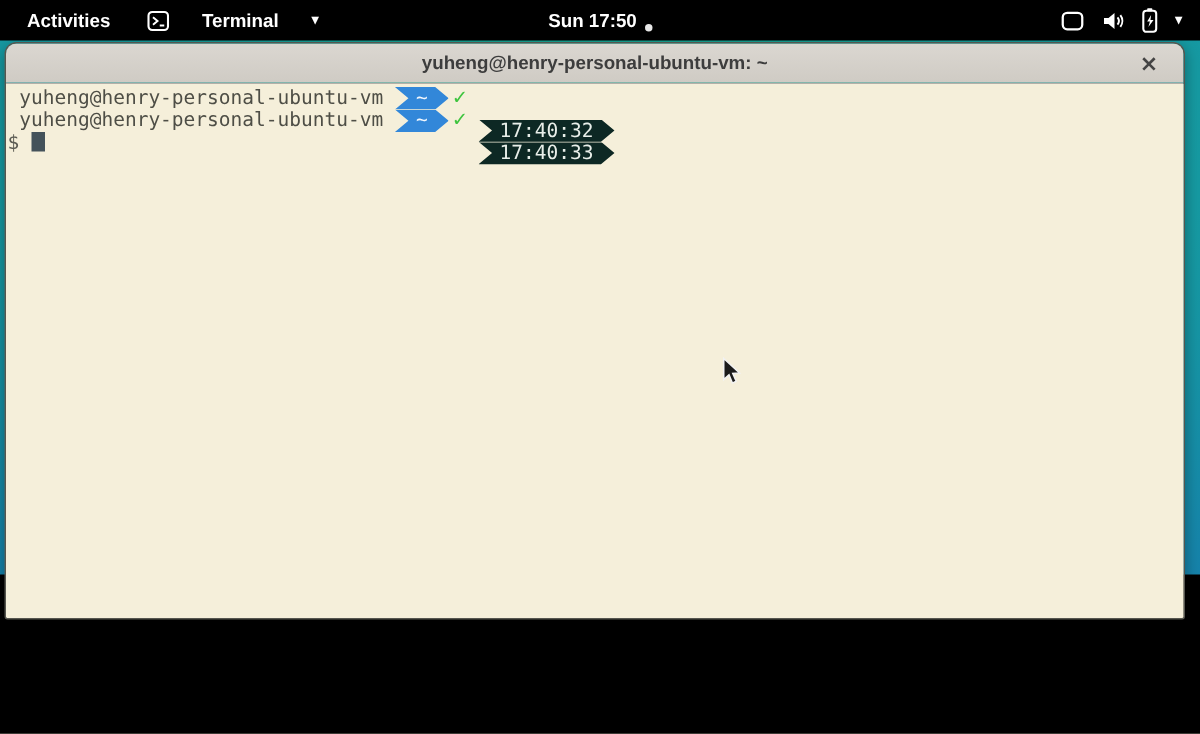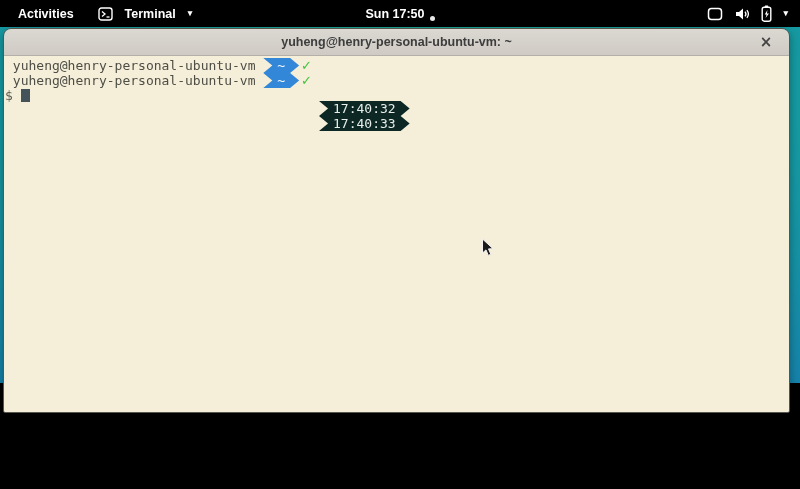--- a/index.html
+++ b/index.html
@@ -6,21 +6,21 @@
   html,body { width:800px; height:489px; overflow:hidden; background:#000;
     font-family:"Liberation Sans", sans-serif; }
   .stage { position:relative; width:800px; height:489px; }
 
   
   .topbar { position:absolute; top:0; left:0; width:800px; height:27px;
     background:#000; color:#fff; display:flex; align-items:center;
     font-size:12.5px; font-weight:bold; }
   .tb-left { display:flex; align-items:center; gap:14px; padding-left:12px; }
   .activities { padding:4px 6px; cursor:pointer; }
-  .appmenu { display:flex; align-items:center; gap:12px; padding:4px 4px; cursor:pointer; }
+  .appmenu { display:flex; align-items:center; gap:22px; padding:4px 4px; cursor:pointer; }
   .appmenu .caret, .tb-right .caret { font-size:9px; line-height:1; }
   .clock { position:absolute; left:0; right:0; text-align:center; pointer-events:none; }
   .clock .inner { pointer-events:auto; display:inline-flex; align-items:flex-end; gap:5px; padding:4px 8px; }
   .notif-dot { width:5px; height:5px; border-radius:50%; background:#e8e8e8; display:inline-block; }
   .tb-right { position:absolute; right:8px; top:0; height:27px;
     display:flex; align-items:center; gap:11px; padding:0 4px; }
 
   
   .desktop { position:absolute; top:27px; left:0; width:800px; height:356px;
     background:radial-gradient(120% 160% at 50% 18%, #18ab90 0%, #169aa2 42%, #1673b1 82%, #135f9e 100%); }
@@ -35,21 +35,21 @@
     color:#3d3d3d; font-size:12.5px; font-weight:bold; }
   .close-btn { position:absolute; right:12px; top:0; height:100%; width:22px;
     display:flex; align-items:center; justify-content:center;
     font-size:15px; font-weight:bold; color:#444; cursor:pointer;
     font-family:"DejaVu Sans", sans-serif; }
 
   .term { flex:1; background:#f5efda; border-radius:0 0 1px 1px;
     font-family:"DejaVu Sans Mono", monospace; font-size:13px; line-height:15px;
     padding:2px 1px; color:#4e4e46; overflow:hidden; }
   .tline { white-space:pre; height:15px; }
-  .prompt-line { display:flex; align-items:flex-start; height:15px; }
+  .prompt-line { display:flex; align-items:center; height:15px; }
   .host { white-space:pre; color:#4e4e46; }
   .seg { display:inline-flex; align-items:center; height:15px; padding:0 14px;
     clip-path:polygon(0 0, 9px 50%, 0 100%, calc(100% - 9px) 100%, 100% 50%, calc(100% - 9px) 0); }
   .seg-path { background:#3287d9; color:#f2f7fd; }
   .seg-time { background:#0d2824; color:#e8eee9; margin-left:3px;margin-top:43px; }
   .check { color:#3ec43e; font-weight:bold; margin:0 4px 0 2px;
     font-family:"DejaVu Sans", sans-serif; font-size:13px; }
   .dollar { color:#5c5c54; }
   .cmd { color:#8a9a35; }
   .dirs { color:#2f9fa2; }

